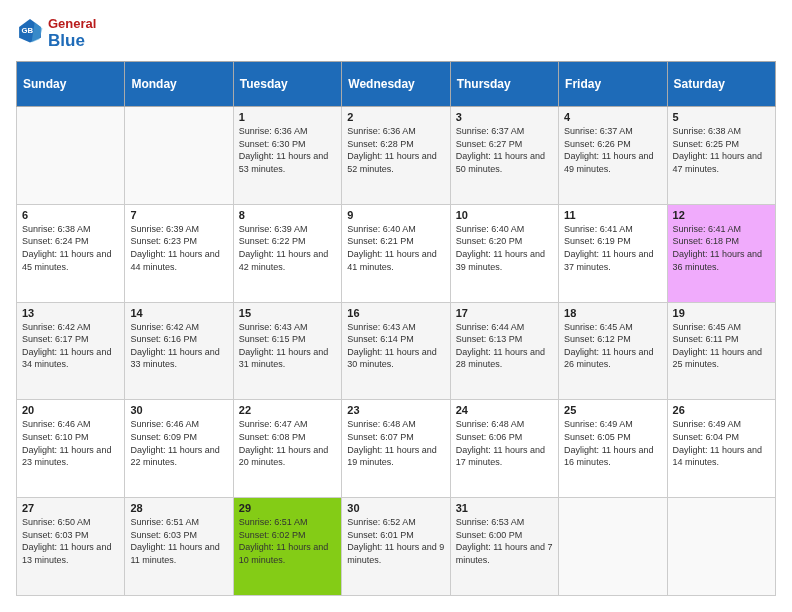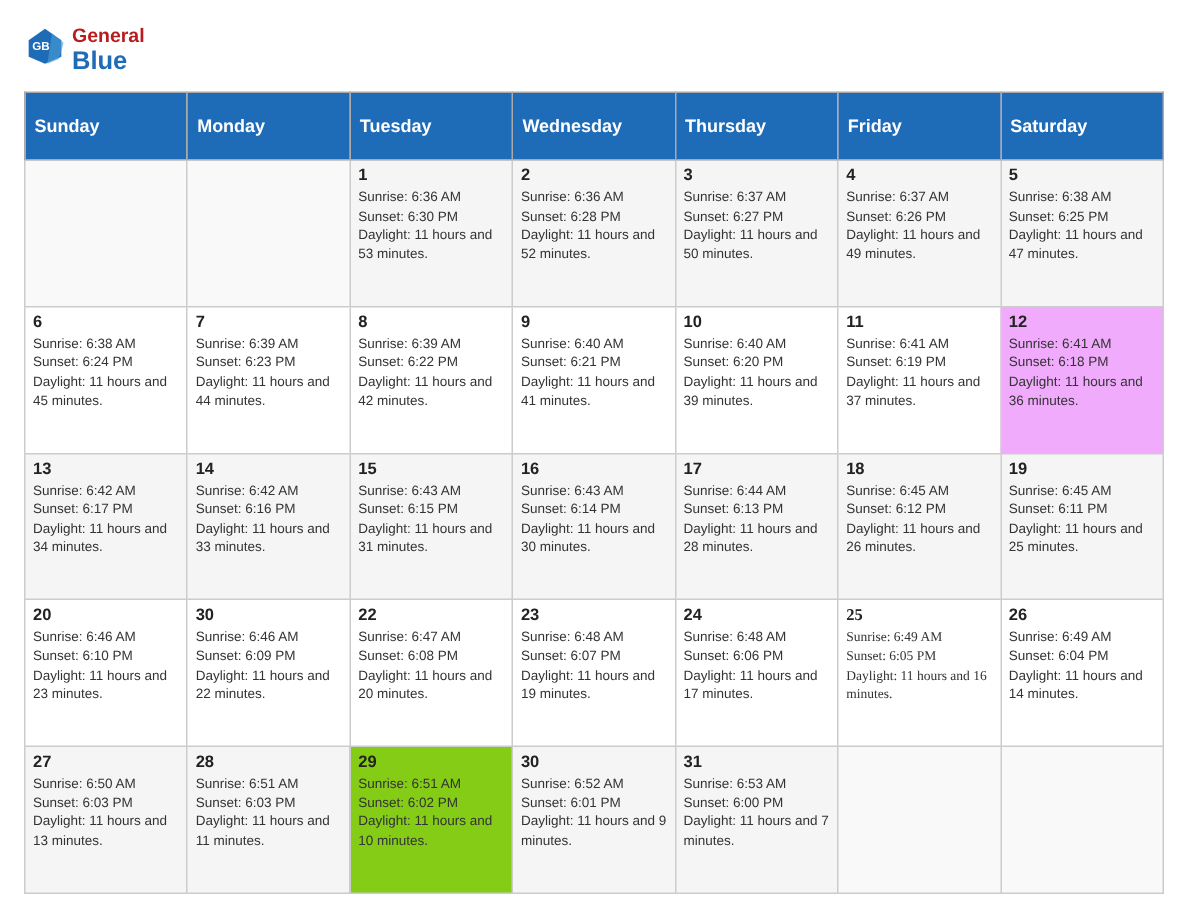--- a/index.html
+++ b/index.html
@@ -273,21 +273,21 @@
             <div class="cell-info" style="white-space: pre-line;">Sunrise: 6:48 AM
 Sunset: 6:07 PM
 Daylight: 11 hours and 19 minutes.</div>
           </td>
           <td style="background: rgb(255, 255, 255);">
             <span class="day-num">24</span>
             <div class="cell-info" style="white-space: pre-line;">Sunrise: 6:48 AM
 Sunset: 6:06 PM
 Daylight: 11 hours and 17 minutes.</div>
           </td>
-          <td style="background: rgb(255, 255, 255); font-family: Liberation Serif, serif;">
+          <td style="background: rgb(255, 255, 255);">
             <span class="day-num">25</span>
             <div class="cell-info" style="white-space: pre-line;">Sunrise: 6:49 AM
 Sunset: 6:05 PM
 Daylight: 11 hours and 16 minutes.</div>
           </td>
           <td style="background: rgb(255, 255, 255);">
             <span class="day-num">26</span>
             <div class="cell-info" style="white-space: pre-line;">Sunrise: 6:49 AM
 Sunset: 6:04 PM
 Daylight: 11 hours and 14 minutes.</div>

